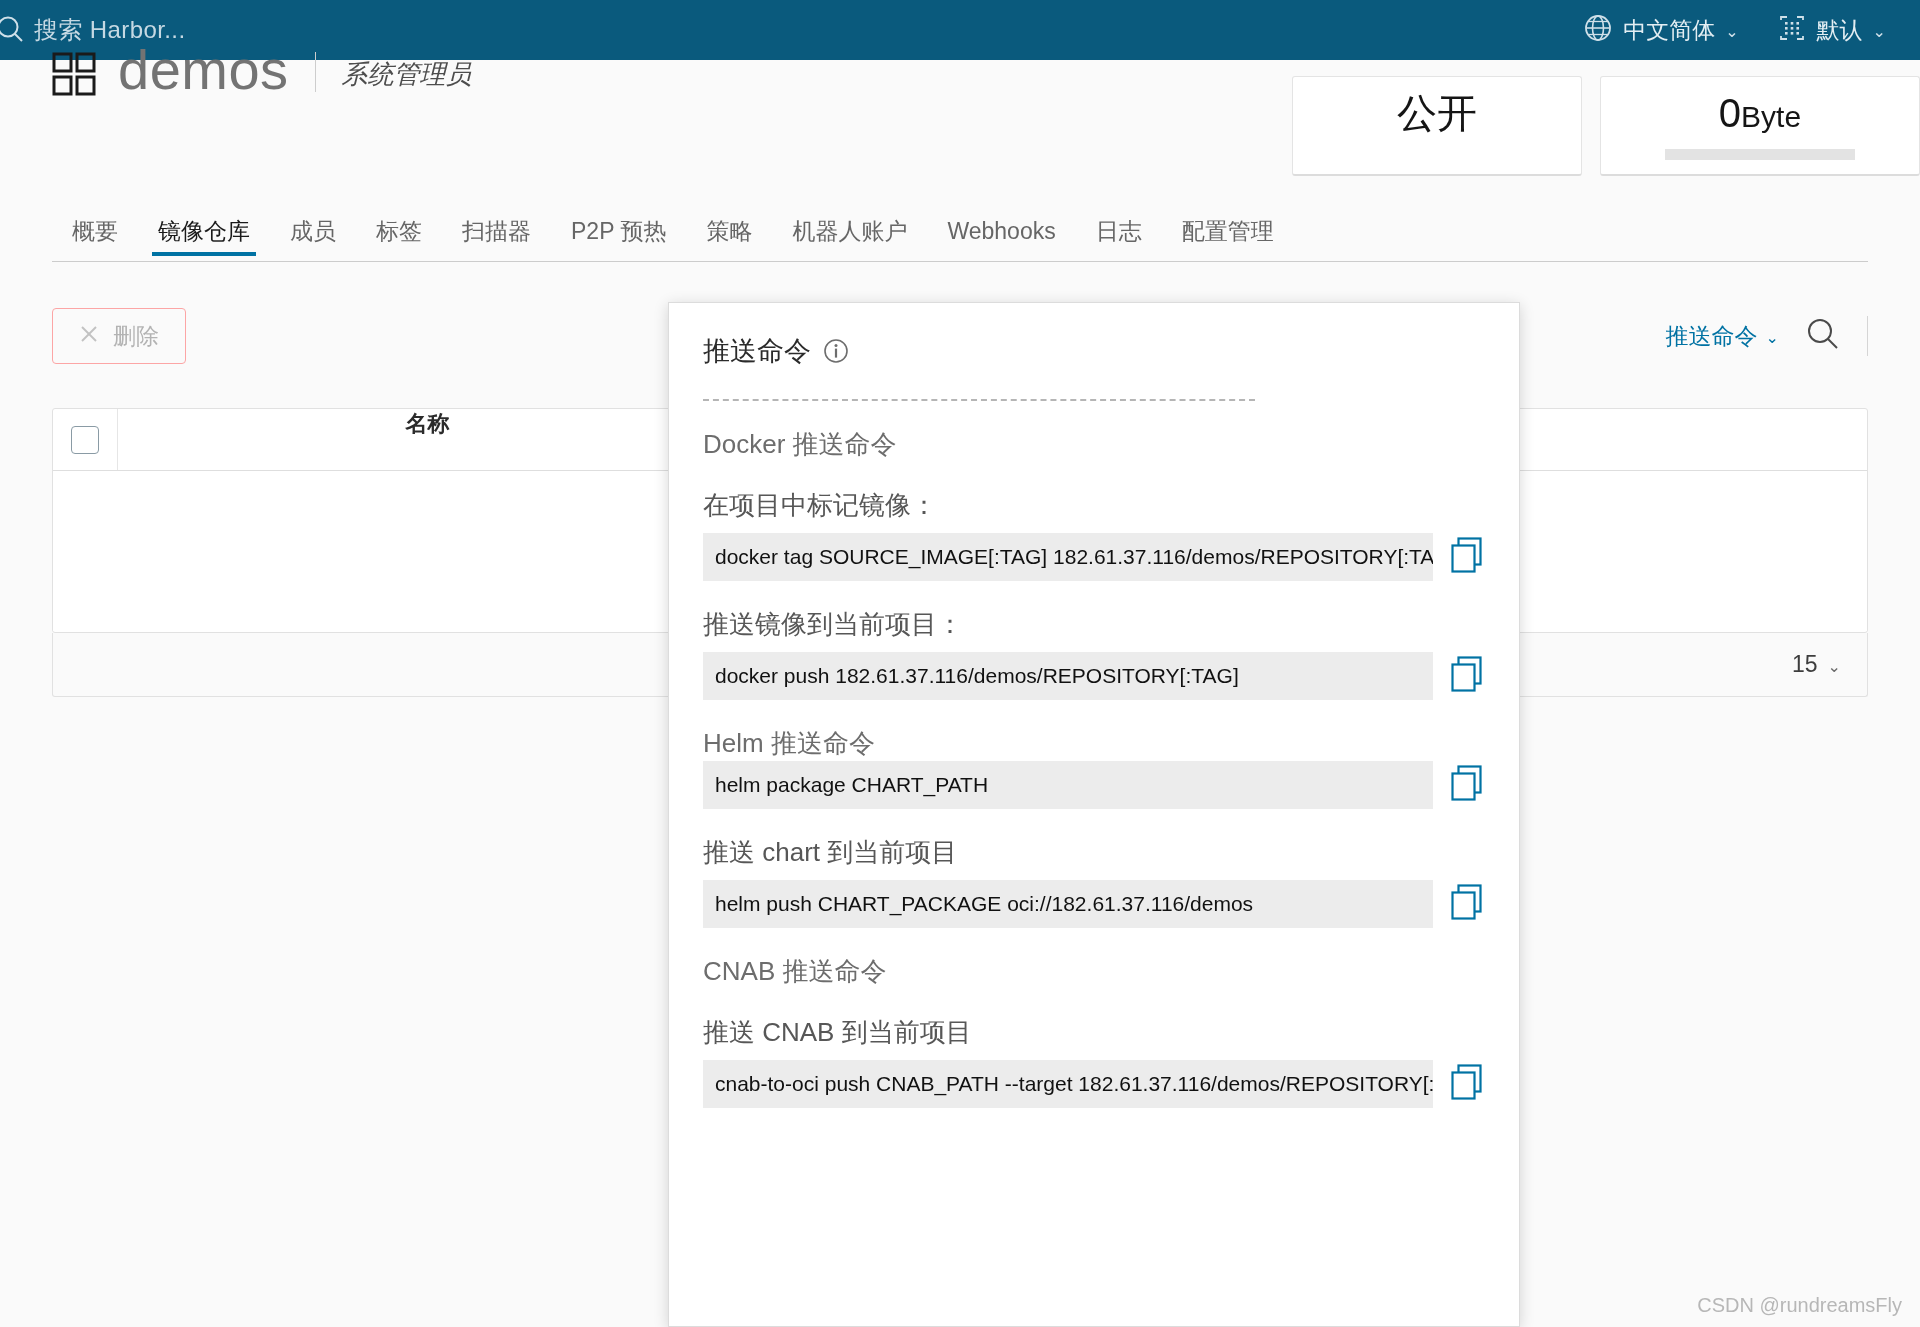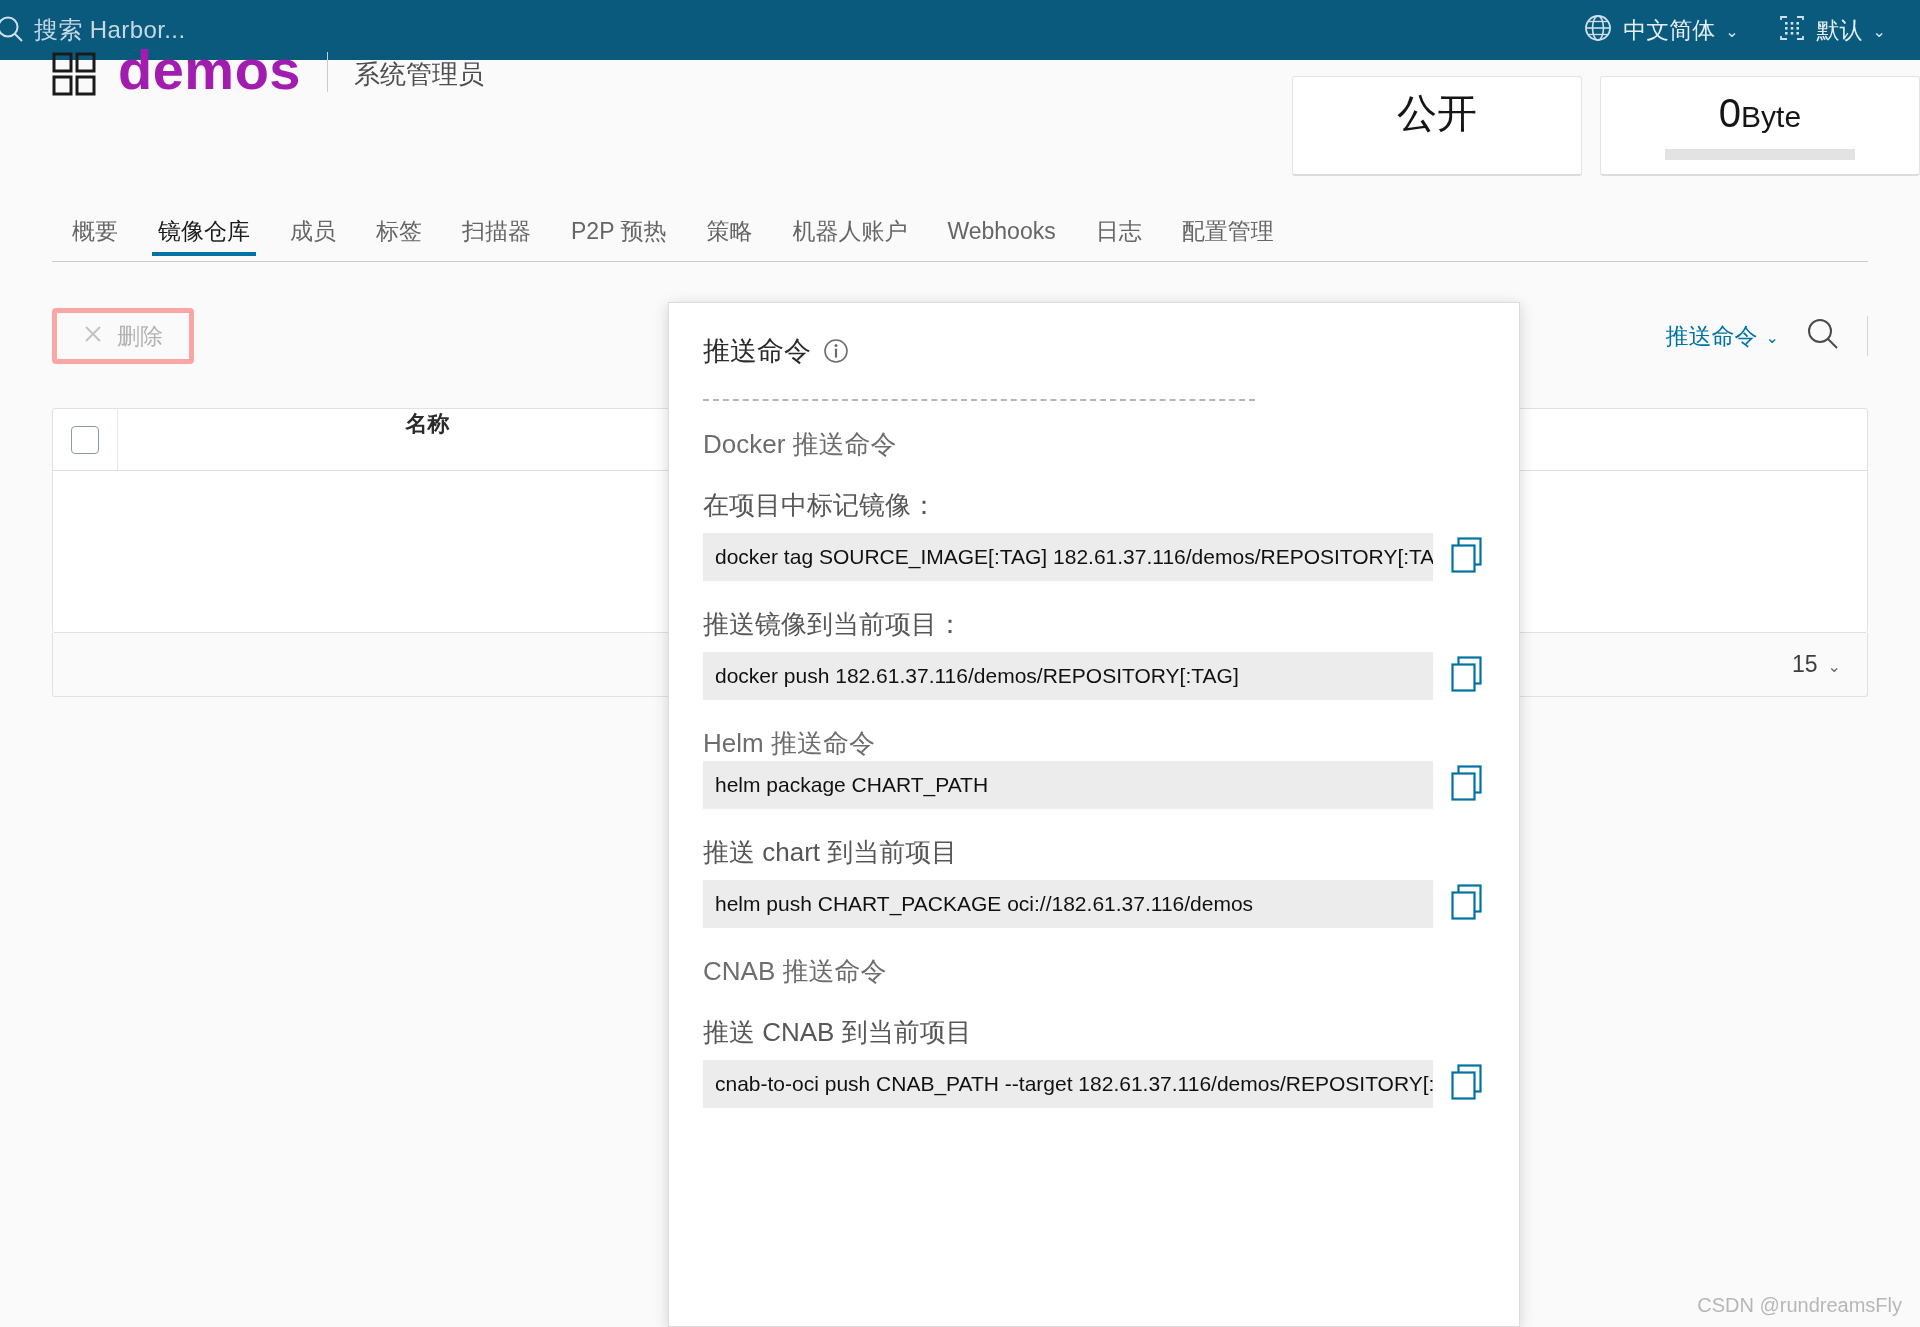--- a/index.html
+++ b/index.html
@@ -32,24 +32,24 @@
   .top-item .label { color: #e3eef3; font-size: 23px; white-space: nowrap; }
   .chev { color: #cfe0e9; font-size: 16px; line-height: 1; transform: translateY(2px); }
 
   
   .project-row {
     position: absolute; left: 52px; top: 42px; display: flex; align-items: flex-end; gap: 22px;
     z-index: 1;
   }
   .proj-icon { width: 44px; height: 46px; position: relative; }
   .proj-name {
-    font-size: 56px; color: #a21caf; line-height: 1; letter-spacing: .5px; font-weight: 700;
+    font-size: 56px; color: #737373; line-height: 1; letter-spacing: .5px; font-weight: 400;
   }
   .proj-divider { width: 1px; height: 40px; background: #cdcdcd; margin: 0 4px 6px 4px; }
-  .proj-role { font-size: 26px; color: #4d4d4d; padding-bottom: 6px; }
+  .proj-role { font-size: 26px; color: #4d4d4d; padding-bottom: 6px; font-style: italic; }
 
   
   .cards { position: absolute; top: 76px; right: 0; display: flex; gap: 18px; padding-right: 0; }
   .card {
     background: #fff; border: 1px solid #e4e4e4; border-bottom: 2px solid #dcdcdc;
     height: 100px; border-radius: 3px; padding: 14px 30px;
     display: flex; flex-direction: column; align-items: center; justify-content: flex-start;
   }
   .card.c1 { width: 290px; }
   .card.c2 { width: 320px; }
@@ -72,21 +72,21 @@
     height: 4px; background: #0072a3;
   }
 
   
   .toolbar {
     position: absolute; left: 52px; top: 300px; width: 1816px; height: 72px;
     display: flex; align-items: center;
   }
   .btn-delete {
     display: flex; align-items: center; gap: 14px;
-    border: 5px solid #fca5a5; border-radius: 4px; background: transparent;
+    border: 1px solid #fca5a5; border-radius: 4px; background: transparent;
     height: 56px; padding: 0 26px; color: #b3b3b3; font-size: 23px; cursor: not-allowed;
   }
   .x-ico { font-size: 22px; line-height: 1; color: #c2c2c2; }
   .toolbar-right { margin-left: auto; display: flex; align-items: center; gap: 22px; }
   .push-link {
     color: #0072a3; font-size: 23px; display: flex; align-items: center; gap: 8px; cursor: pointer;
   }
   .push-link .chev { color: #0072a3; }
   .icon-btn { width: 44px; height: 44px; display: flex; align-items: center; justify-content: center; cursor: pointer; }
   .vsep { width: 1px; height: 40px; background: #d5d5d5; }

